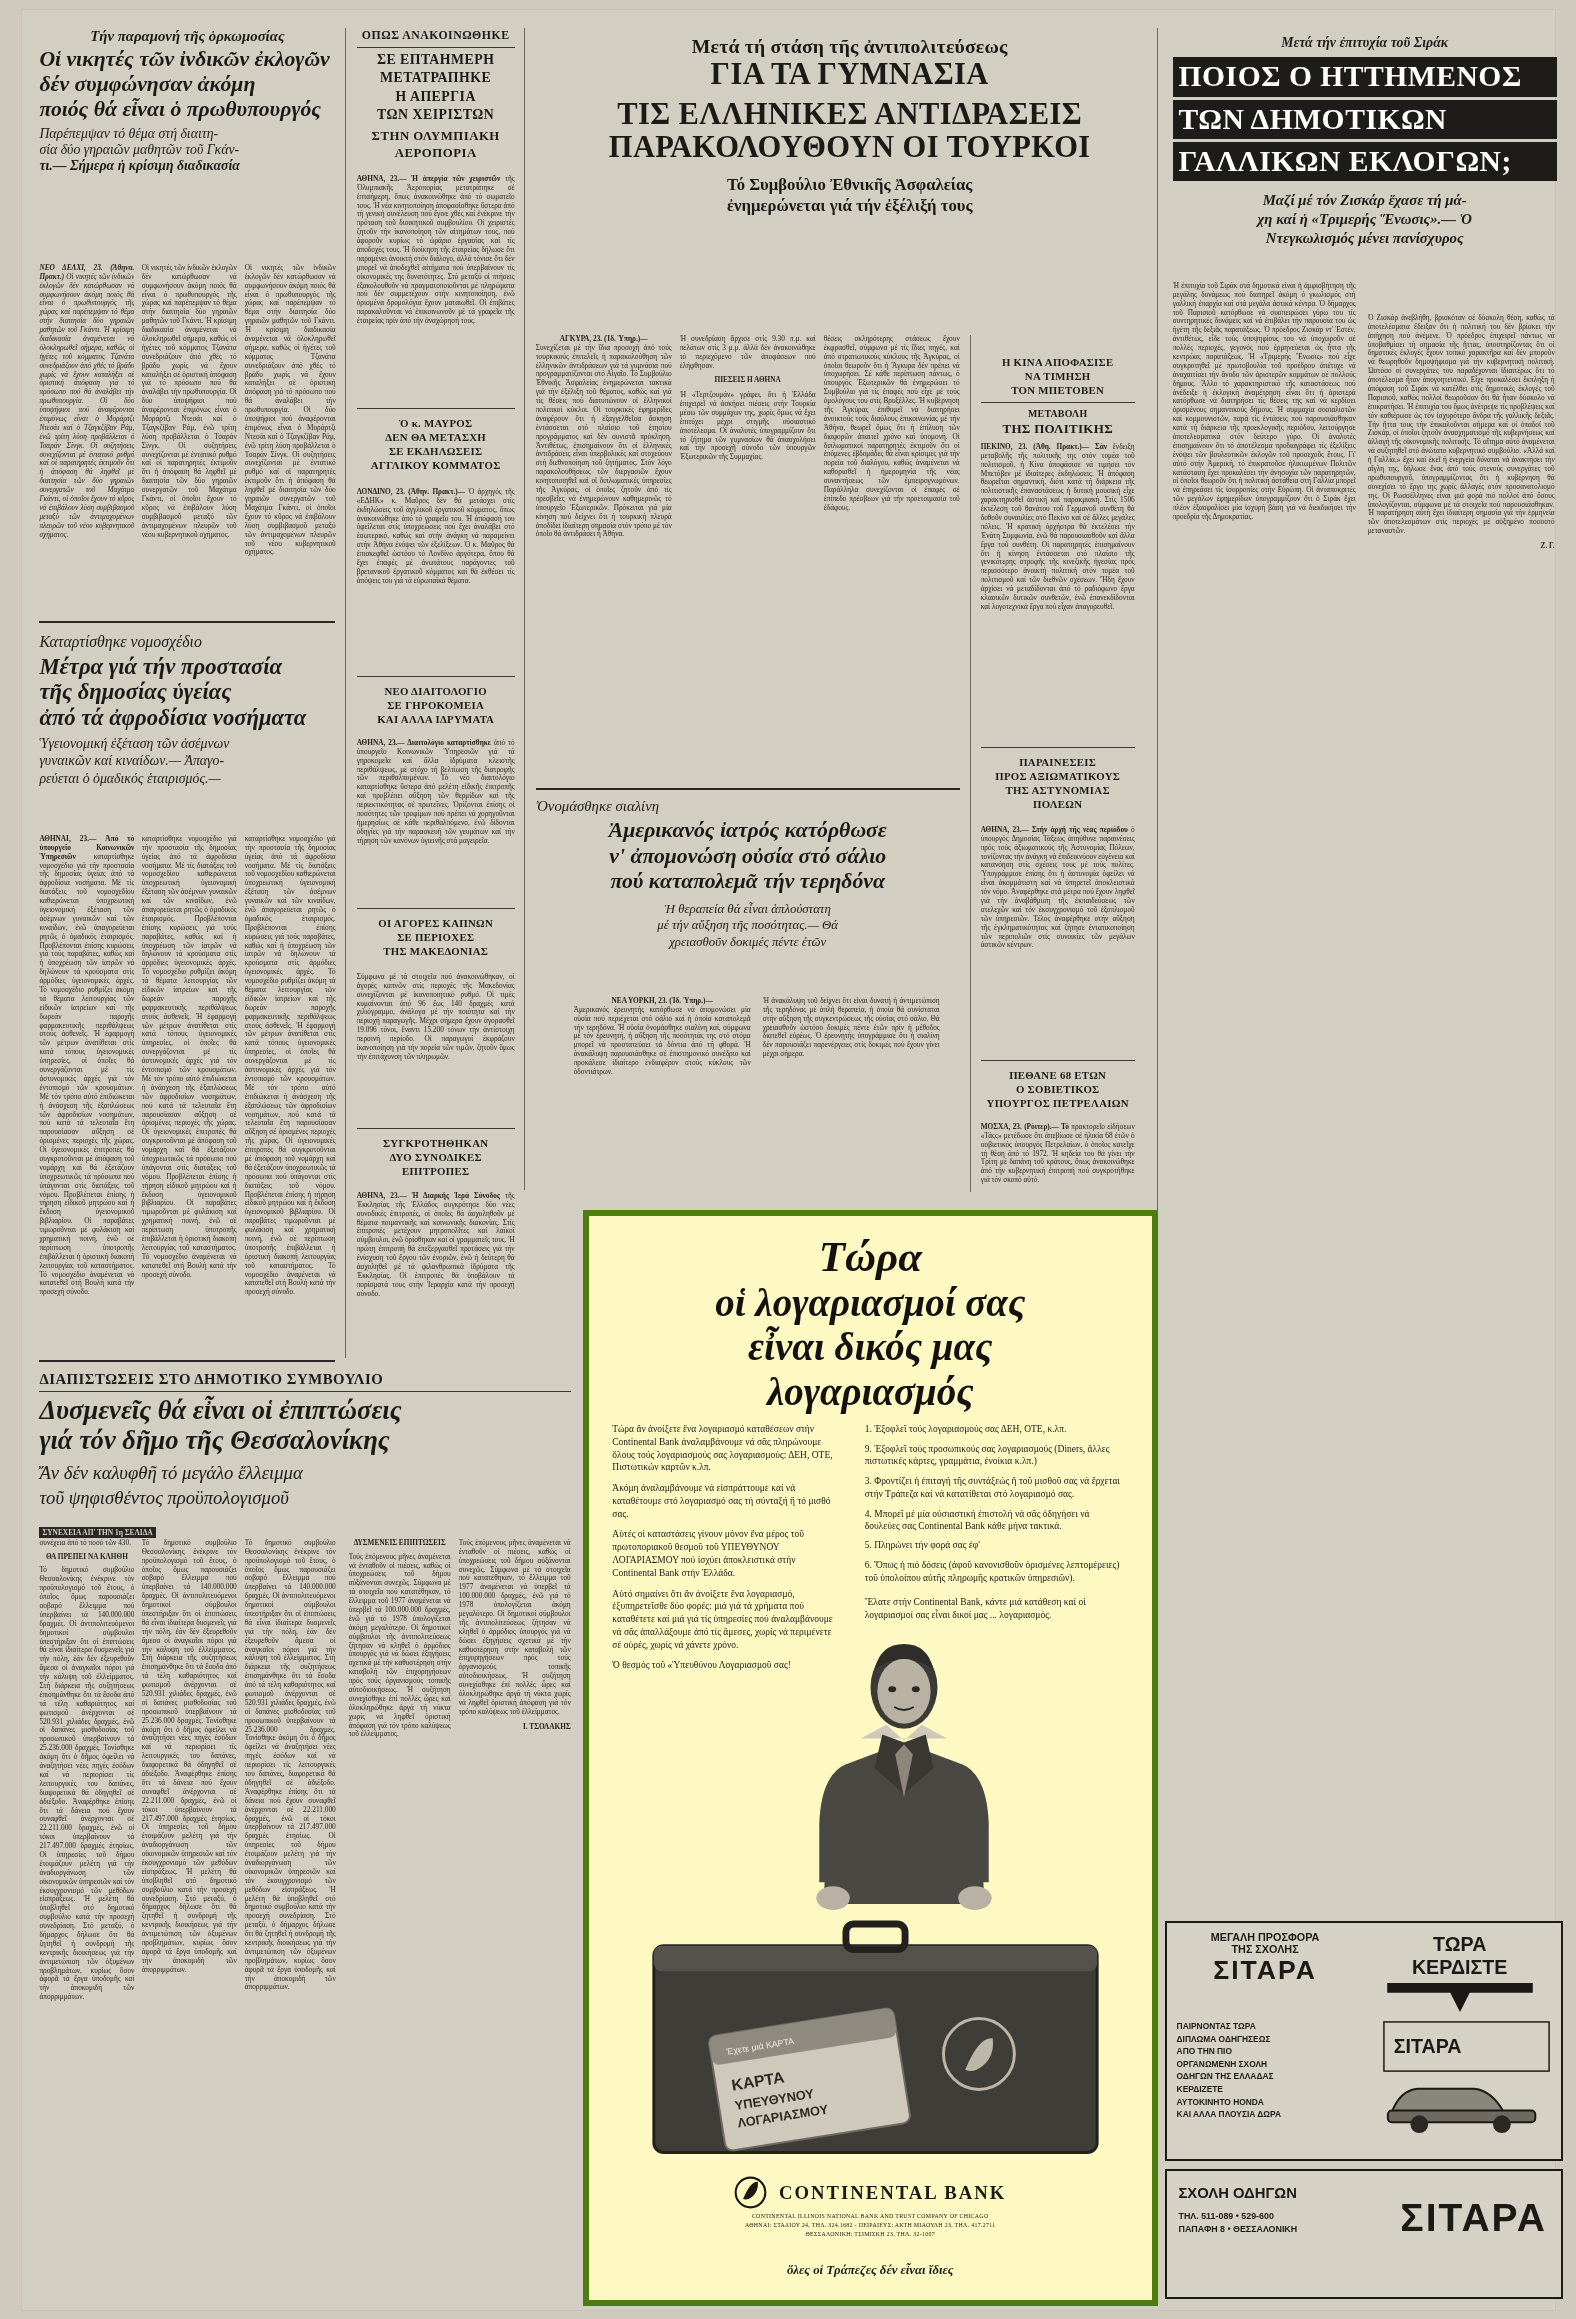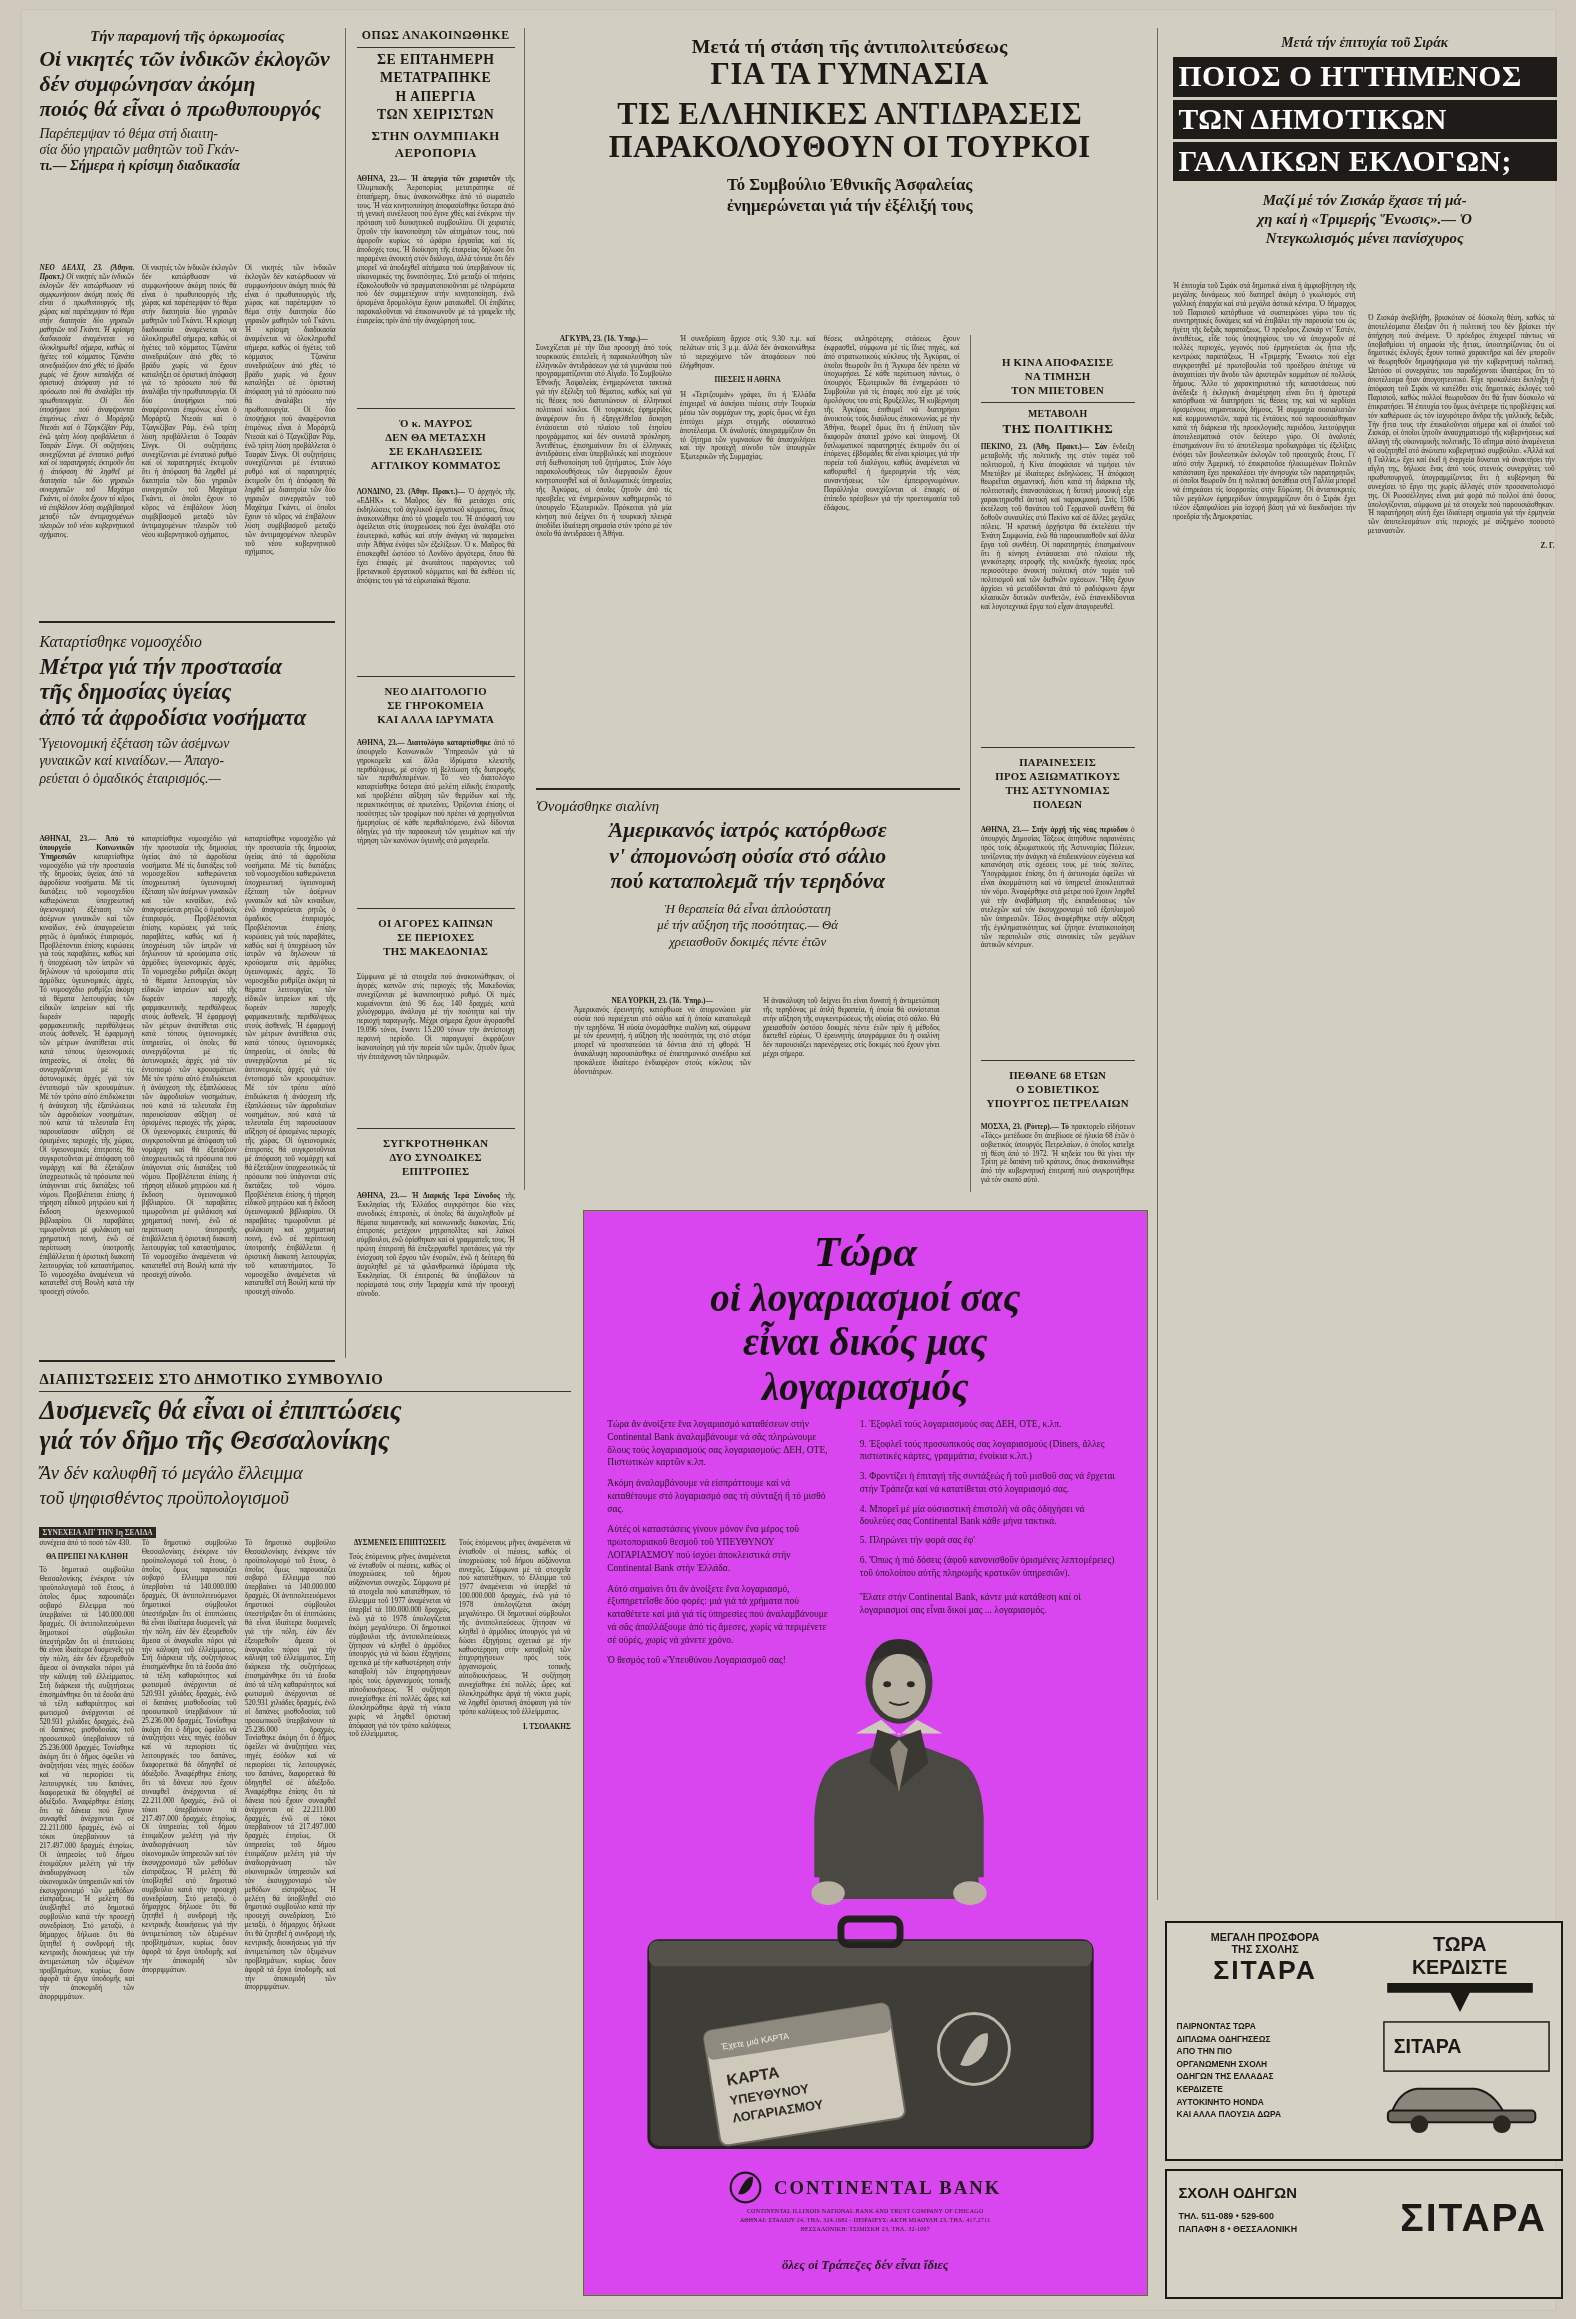--- a/index.html
+++ b/index.html
@@ -75,22 +75,22 @@
   .rt-big {
     font-size: 29.6px; font-weight: bold; line-height: 1.12;
     color: #ffffff; background: #1e1c19; padding: 3px 5.9px;
     text-align: left; letter-spacing: 0.5px;
   }
   .rt-sub { font-size: 14.8px; font-weight: bold; text-align: center; line-height: 1.3; font-style: italic;}
 
   
   .ad {
     position: absolute;
-    border: 1px solid #4d7c0f;
-    background: #d946ef;
+    border: 6px solid #4d7c0f;
+    background: #fef9c3;
     overflow: hidden;
     text-decoration: underline;
   }
   .ad-title {
     font-family: "Liberation Serif", serif;
     font-weight: bold;
     font-style: italic;
     text-align: center;
     line-height: 1.05;
     color: #141210;

